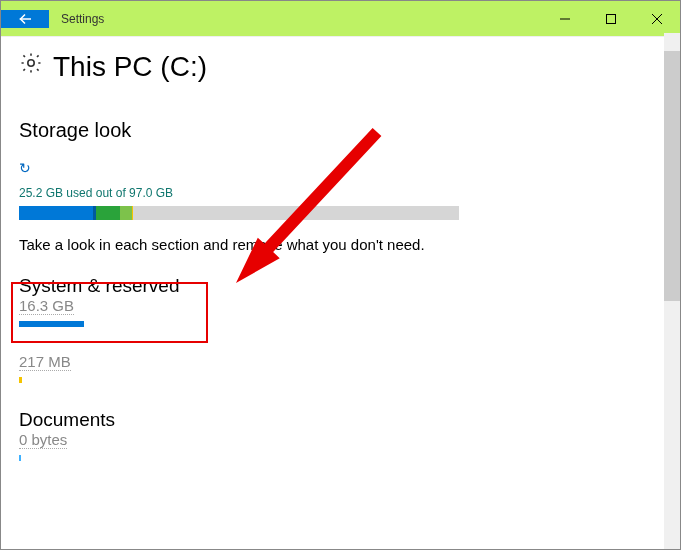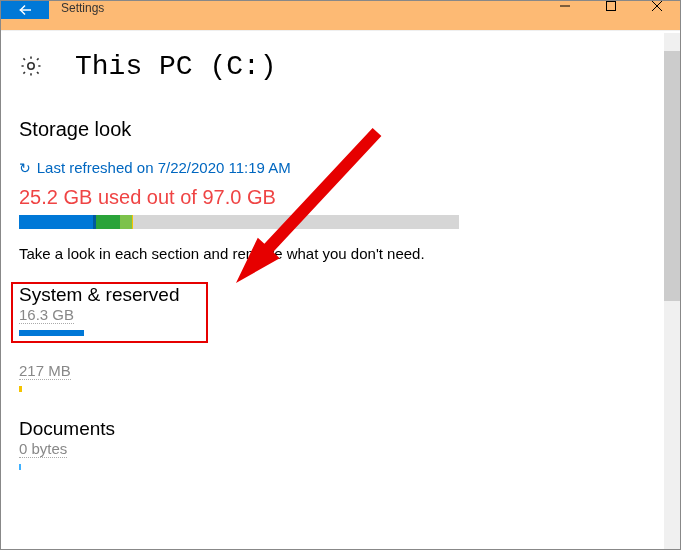--- a/index.html
+++ b/index.html
@@ -9,23 +9,23 @@
     color: #000;
     background: #fff;
     width: 681px;
     height: 550px;
     position: relative;
     overflow: hidden;
     border: 1px solid #888;
   }
   .titlebar {
     display: flex;
-    align-items: flex-start;
-    height: 30px;
-    background: #fdba74;
+    align-items: center;
+    height: 36px;
+    background: #bef264;
     border-bottom: 1px solid #efefef;
   }
   .back-btn {
     width: 48px;
     background: #0078d7;
     display: flex;
     align-items: center;
     justify-content: center;
     color: #fff;
     cursor: pointer;
@@ -54,24 +54,23 @@
     right: 0;
     bottom: 0;
     overflow: hidden;
   }
   .content {
     padding: 18px 20px 0 18px;
     width: 460px;
   }
   .page-heading-row {
     display: flex;
-    align-items: flex-end;
-    gap: 32px;
+    align-items: flex-start;
+    gap: 10px;
     margin-bottom: 36px;
-    font-family: Liberation Mono, monospace;
   }
   .gear-icon { color: #333; }
   .page-heading {
     font-size: 28px;
     font-weight: 400;
   }
   .section-heading {
     font-size: 20px;
     font-weight: 400;
     margin-bottom: 18px;
@@ -80,22 +79,22 @@
     color: #0067c0;
     font-size: 15px;
     display: flex;
     align-items: center;
     gap: 6px;
     cursor: pointer;
     margin-bottom: 10px;
   }
   .refresh-icon { font-size: 14px; }
   .usage-text {
-    font-size: 20px;
-    color: #ef4444;
+    font-size: 12px;
+    color: #0f766e;
     margin-bottom: 6px;
   }
   .usage-bar {
     display: flex;
     height: 14px;
     background: #d6d6d6;
     margin-bottom: 16px;
     width: 440px;
   }
   .seg { height: 100%; }
@@ -193,21 +192,20 @@
           <path d="M12 2.5v2.2M12 19.3v2.2M4.4 4.4l1.6 1.6M18 18l1.6 1.6M2.5 12h2.2M19.3 12h2.2M4.4 19.6l1.6-1.6M18 6l1.6-1.6"></path>
         </svg>
       </span>
       <h1 class="page-heading">This PC (C:)</h1>
     </div>
 
     <h2 class="section-heading">Storage look</h2>
 
     <div class="refresh-row">
       <span class="refresh-icon">↻</span>
-      <span>Last refreshed on 7/22/2020 11:19 AM</span>
     </div>
 
     <div class="usage-text">25.2 GB used out of 97.0 GB</div>
 
     <div class="usage-bar">
       <div class="seg seg-blue" style="width: 16.8%;"></div>
       <div class="seg seg-dblue" style="width: 0.6%;"></div>
       <div class="seg seg-green" style="width: 5.5%;"></div>
       <div class="seg seg-lime" style="width: 2.7%;"></div>
       <div class="seg seg-orange" style="width: 0.2%;"></div>

